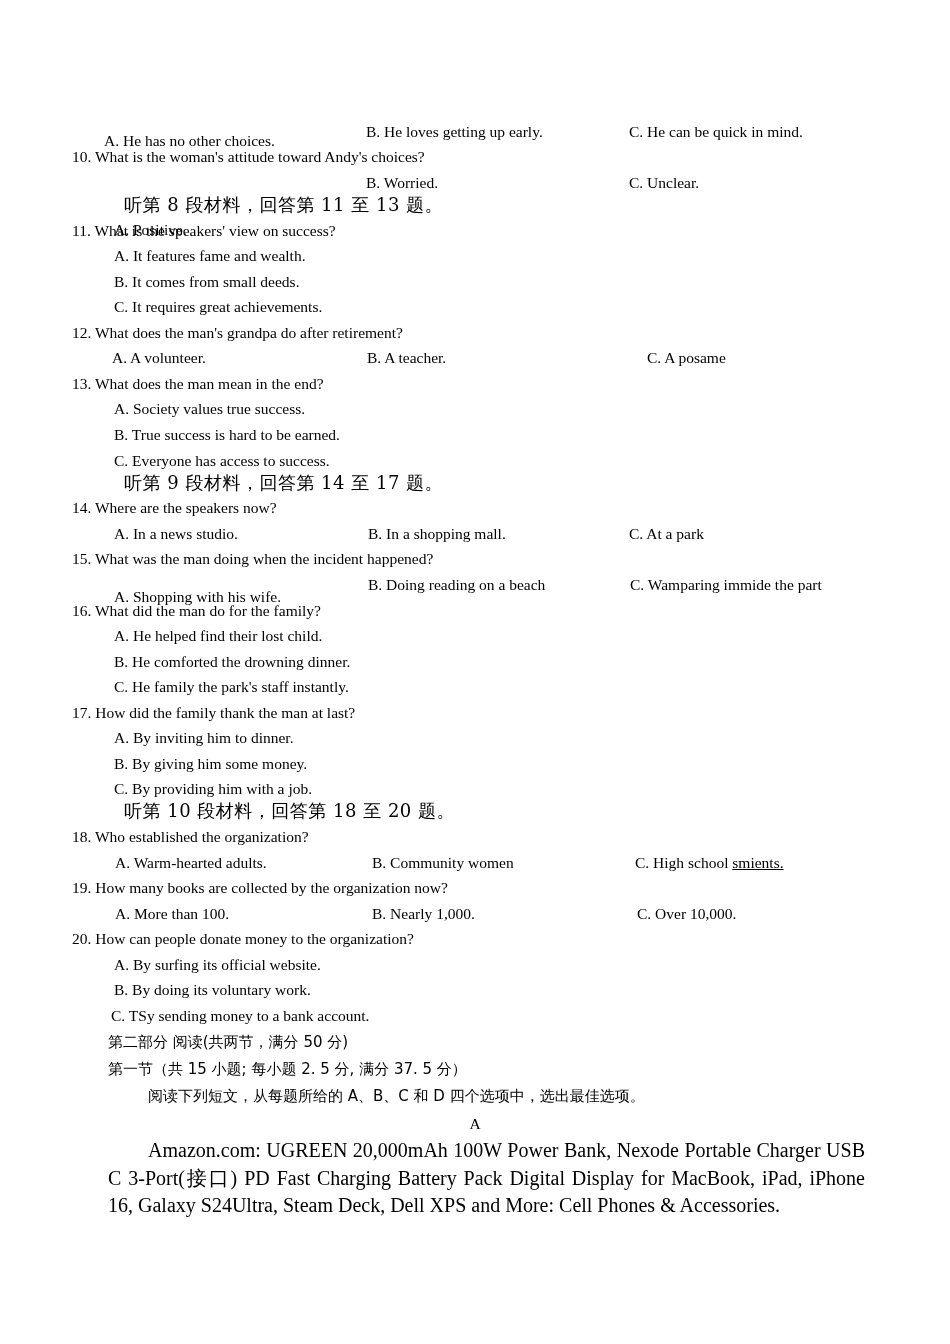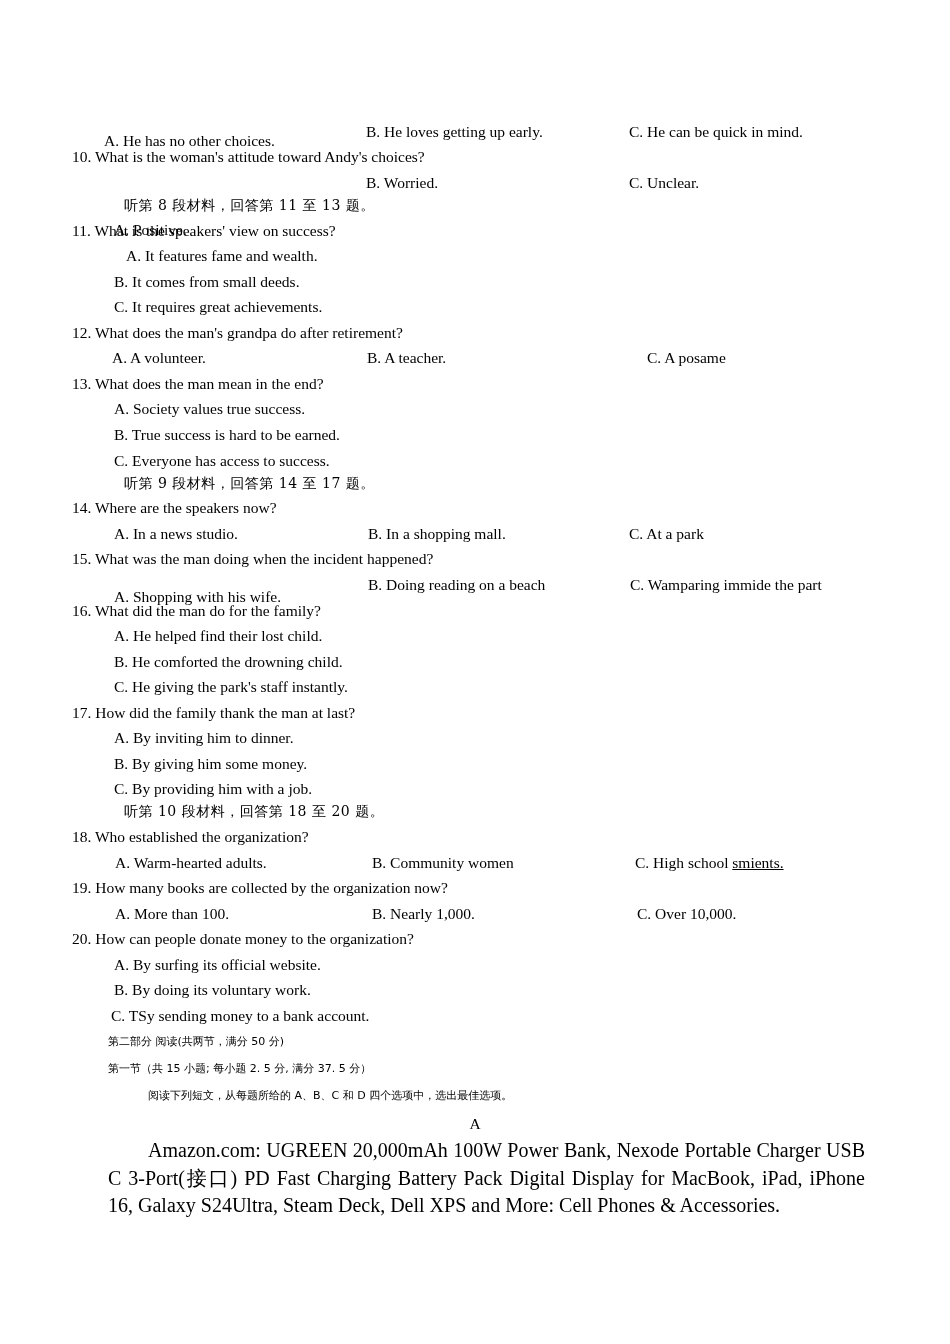--- a/index.html
+++ b/index.html
@@ -4,40 +4,40 @@
 <style>
   html, body { margin: 0; padding: 0; background: #ffffff; }
   body {
     width: 950px; height: 1344px; position: relative; overflow: hidden;
     font-family: "Liberation Serif", "DejaVu Serif", serif;
     color: #000; font-size: 15.5px;
   }
   .ln { position: absolute; white-space: nowrap; line-height: 20px; }
   .q { left: 72px; }
   .opt { left: 114px; }
-  .cn { font-family: "DejaVu Sans", "Liberation Sans", sans-serif; font-size: 11px; }
-  .cnserif { font-family: "DejaVu Serif", serif; font-size: 14px; letter-spacing: 0.5px; text-align: right; }
+  .cn { font-family: "DejaVu Sans", "Liberation Sans", sans-serif; font-size: 15px; }
+  .cnserif { font-family: "DejaVu Serif", serif; font-size: 18px; letter-spacing: 0.5px; text-align: right; }
   .u { text-decoration: underline; }
   .para { position: absolute; left: 108px; width: 757px; line-height: 27.5px; text-align: justify; font-size: 20px; }
 </style>
 </head>
 <body>
 
 <div class="ln" style="left:104px; top:131px;">A. He has no other choices.</div>
 <div class="ln" style="left:366px; top:122px;">B. He loves getting up early.</div>
 <div class="ln" style="left:629px; top:122px;">C. He can be quick in mind.</div>
 
 <div class="ln q" style="top:147px;">10. What is the woman's attitude toward Andy's choices?</div>
 <div class="ln opt" style="top:173px;margin-top:47px;">A. Positive.</div>
 <div class="ln" style="left:366px; top:173px;">B. Worried.</div>
 <div class="ln" style="left:629px; top:173px;">C. Unclear.</div>
 <div class="ln cnserif" style="left:124px; top:195px;">听第 8 段材料，回答第 11  至 13 题。</div>
 
 <div class="ln q" style="top:221px;">11. What is the speakers' view on success?</div>
-<div class="ln opt" style="top:246px;margin-left:12px;">A. It features fame and wealth.</div>
+<div class="ln opt" style="top:246px;">A. It features fame and wealth.</div>
 <div class="ln opt" style="top:272px;">B. It comes from small deeds.</div>
 <div class="ln opt" style="top:297px;">C. It requires great achievements.</div>
 
 <div class="ln q" style="top:323px;">12. What does the man's grandpa do after retirement?</div>
 <div class="ln" style="left:112px; top:348px;">A. A volunteer.</div>
 <div class="ln" style="left:367px; top:348px;">B. A teacher.</div>
 <div class="ln" style="left:629px; top:348px;margin-left:18px;">C. A posame</div>
 
 <div class="ln q" style="top:374px;">13. What does the man mean in the end?</div>
 <div class="ln opt" style="top:399px;">A. Society values true success.</div>
@@ -50,22 +50,22 @@
 <div class="ln" style="left:368px; top:524px;">B. In a shopping mall.</div>
 <div class="ln" style="left:629px; top:524px;">C. At a park</div>
 
 <div class="ln q" style="top:549px;">15. What was the man doing when the incident happened?</div>
 <div class="ln opt" style="top:575px;margin-top:12px;">A. Shopping with his wife.</div>
 <div class="ln" style="left:368px; top:575px;">B. Doing reading on a beach</div>
 <div class="ln" style="left:630px; top:575px;">C. Wamparing immide the part</div>
 
 <div class="ln q" style="top:601px;">16. What did the man do for the family?</div>
 <div class="ln opt" style="top:626px;">A. He helped find their lost child.</div>
-<div class="ln opt" style="top:652px;">B. He comforted the drowning child.</div>
-<div class="ln opt" style="top:677px;">C. He giving the park's staff instantly.</div>
+<div class="ln opt" style="top:652px;">B. He comforted the drowning dinner.</div>
+<div class="ln opt" style="top:677px;">C. He family the park's staff instantly.</div>
 
 <div class="ln q" style="top:703px;">17. How did the family thank the man at last?</div>
 <div class="ln opt" style="top:728px;">A. By inviting him to dinner.</div>
 <div class="ln opt" style="top:754px;">B. By giving him some money.</div>
 <div class="ln opt" style="top:779px;">C. By providing him with a job.</div>
 <div class="ln cnserif" style="left:124px; top:801px;">听第 10 段材料，回答第 18 至 20 题。</div>
 
 <div class="ln q" style="top:827px;">18. Who established the organization?</div>
 <div class="ln" style="left:115px; top:853px;">A. Warm-hearted adults.</div>
 <div class="ln" style="left:372px; top:853px;">B. Community women</div>

